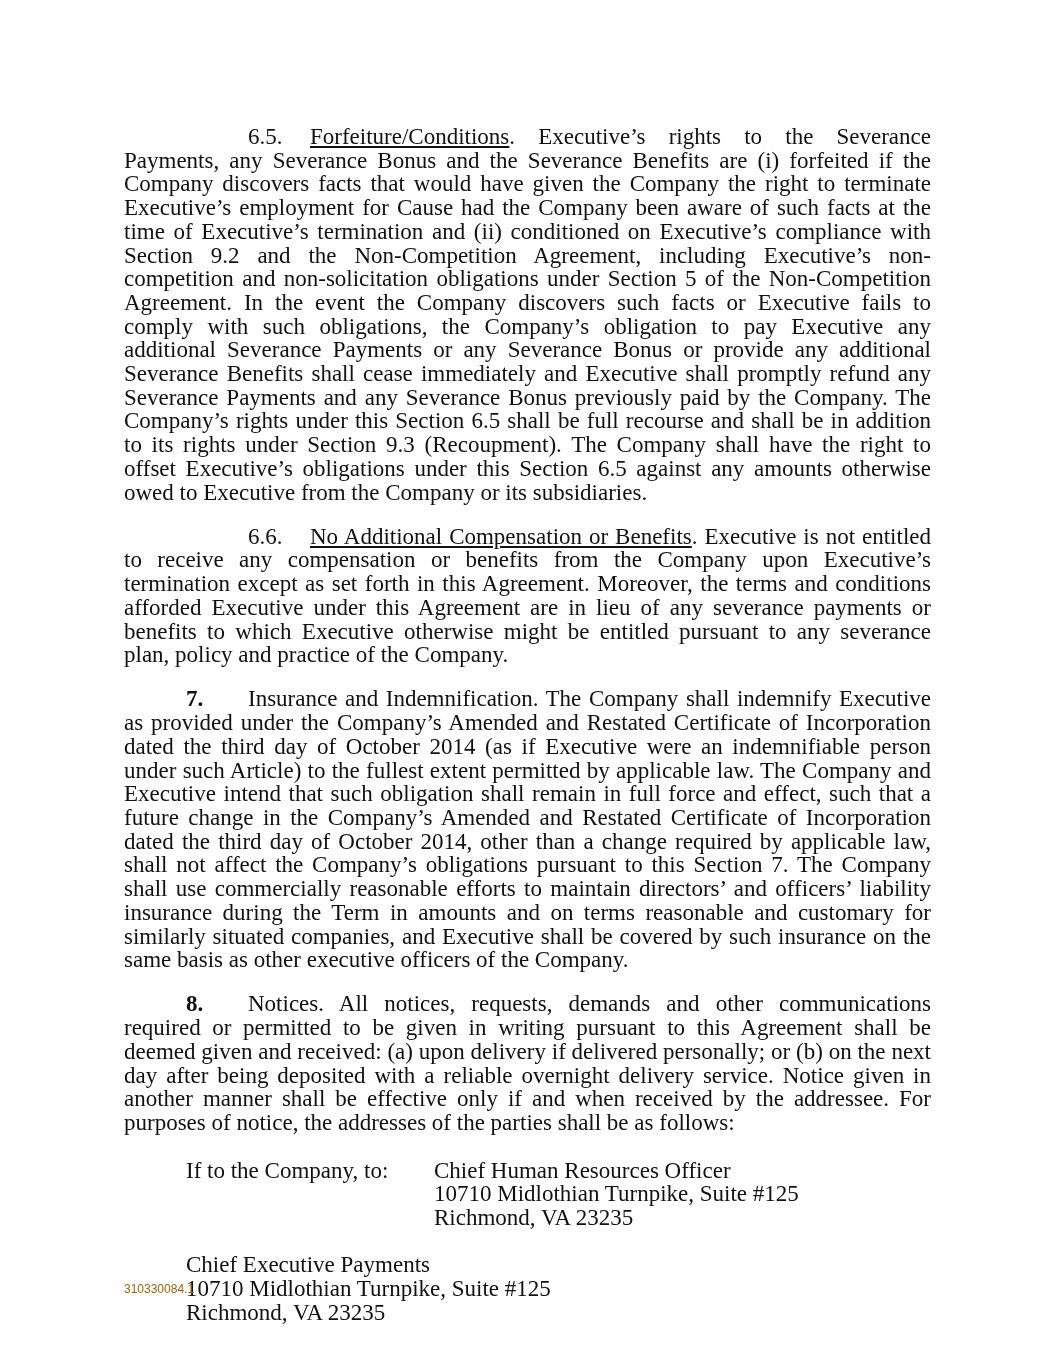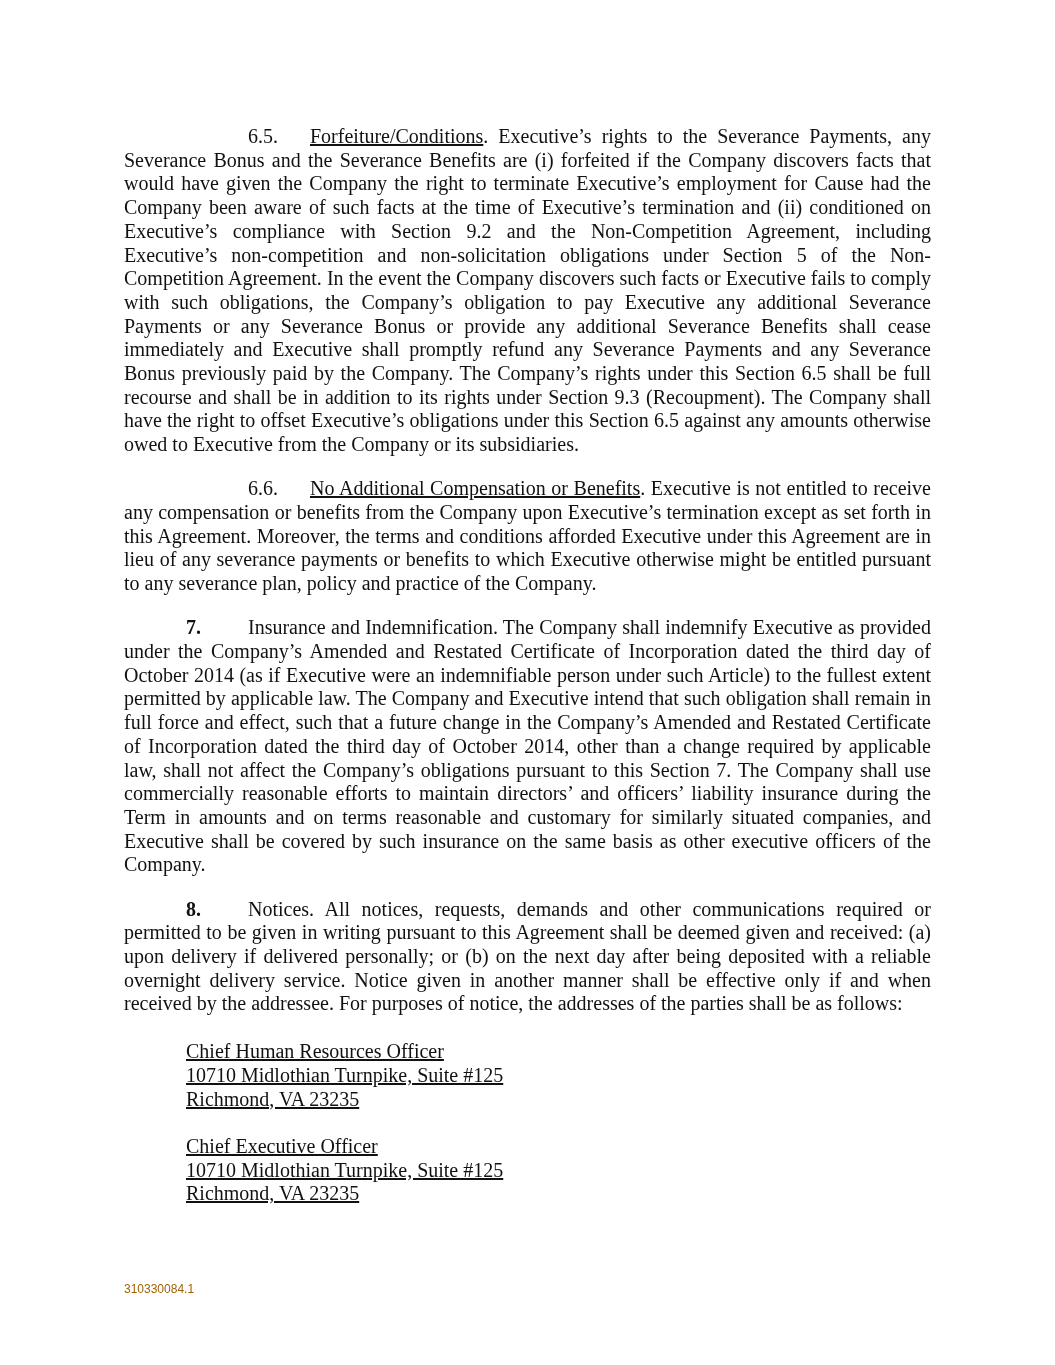--- a/index.html
+++ b/index.html
@@ -13,21 +13,21 @@
       position: relative;
       overflow: hidden;
       color: #111111;
       font-family: "Liberation Serif", serif;
     }
     .page {
       position: absolute;
       left: 124px;
       top: 125px;
       width: 807px;
-      font-size: 20px;
+      font-size: 23px;
       line-height: 23.7px;
     }
     .para {
       text-align: justify;
       margin: 0 0 20.5px 0;
     }
     .para .num-sub {
       display: inline-block;
       margin-left: 124px;
       width: 62px;
@@ -45,21 +45,21 @@
       margin-left: 62px;
     }
     .addr-row {
       display: flex;
       margin-bottom: 23.7px;
     }
     .addr-label {
       width: 248px;
       flex: none;
     }
-    .addr-lines div { white-space: nowrap; text-decoration: underline; }
+    .addr-lines div { white-space: nowrap; }
     .footer-id {
       position: absolute;
       left: 124px;
       top: 1282px;
       font-family: "Liberation Sans", sans-serif;
       font-size: 12px;
       color: #a16207;
     }
   </style>
 </head>
@@ -70,29 +70,30 @@
   <p class="para"><span class="num-sub">6.5.</span><span class="u">Forfeiture/Conditions</span><span>.</span><span>  Executive’s rights to the Severance Payments, any Severance Bonus and the Severance Benefits are (i) forfeited if the Company discovers facts that would have given the Company the right to terminate Executive’s employment for Cause had the Company been aware of such facts at the time of Executive’s termination and (ii) conditioned on Executive’s compliance with Section 9.2 and the Non-Competition Agreement, including Executive’s non-competition and non-solicitation obligations under Section 5 of the Non-Competition Agreement.  In the event the Company discovers such facts or Executive fails to comply with such obligations, the Company’s obligation to pay Executive any additional Severance Payments or any Severance Bonus or provide any additional Severance Benefits shall cease immediately and Executive shall promptly refund any Severance Payments and any Severance Bonus previously paid by the Company. The Company’s rights under this Section 6.5 shall be full recourse and shall be in addition to its rights under Section 9.3 (Recoupment).  The Company shall have the right to offset Executive’s obligations under this Section 6.5 against any amounts otherwise owed to Executive from the Company or its subsidiaries.</span></p>
 
   <p class="para"><span class="num-sub">6.6.</span><span class="u">No Additional Compensation or Benefits</span><span>.</span><span>  Executive is not entitled to receive any compensation or benefits from the Company upon Executive’s termination except as set forth in this Agreement.  Moreover, the terms and conditions afforded Executive under this Agreement are in lieu of any severance payments or benefits to which Executive otherwise might be entitled pursuant to any severance plan, policy and practice of the Company.</span></p>
 
   <p class="para"><span class="num-main">7.</span><span class="b">Insurance and Indemnification</span><span>.</span><span>  The Company shall indemnify Executive as provided under the Company’s Amended and Restated Certificate of Incorporation dated the third day of October 2014 (as if Executive were an indemnifiable person under such Article) to the fullest extent permitted by applicable law.  The Company and Executive intend that such obligation shall remain in full force and effect, such that a future change in the Company’s Amended and Restated Certificate of Incorporation dated the third day of October 2014, other than a change required by applicable law, shall not affect the Company’s obligations pursuant to this Section 7. The Company shall use commercially reasonable efforts to maintain directors’ and officers’ liability insurance during the Term in amounts and on terms reasonable and customary for similarly situated companies, and Executive shall be covered by such insurance on the same basis as other executive officers of the Company.</span></p>
 
   <p class="para"><span class="num-main">8.</span><span class="b">Notices</span><span>.</span><span>  All notices, requests, demands and other communications required or permitted to be given in writing pursuant to this Agreement shall be deemed given and received: (a) upon delivery if delivered personally; or (b) on the next day after being deposited with a reliable overnight delivery service.  Notice given in another manner shall be effective only if and when received by the addressee.  For purposes of notice, the addresses of the parties shall be as follows:</span></p>
 
   <div class="addr-table">
     <div class="addr-row">
+      <div class="addr-label">If to the Company, to:</div>
       <div class="addr-lines">
         <div>Chief Human Resources Officer</div>
         <div>10710 Midlothian Turnpike, Suite #125</div>
         <div>Richmond, VA 23235</div>
       </div>
     </div>
     <div class="addr-row">
       <div class="addr-lines">
-        <div>Chief Executive Officer</div>
+        <div>Chief Executive Payments</div>
         <div>10710 Midlothian Turnpike, Suite #125</div>
         <div>Richmond, VA 23235</div>
       </div>
     </div>
   </div>
 </div>
 
 <div class="footer-id">310330084.1</div>
 
 </body></html>

